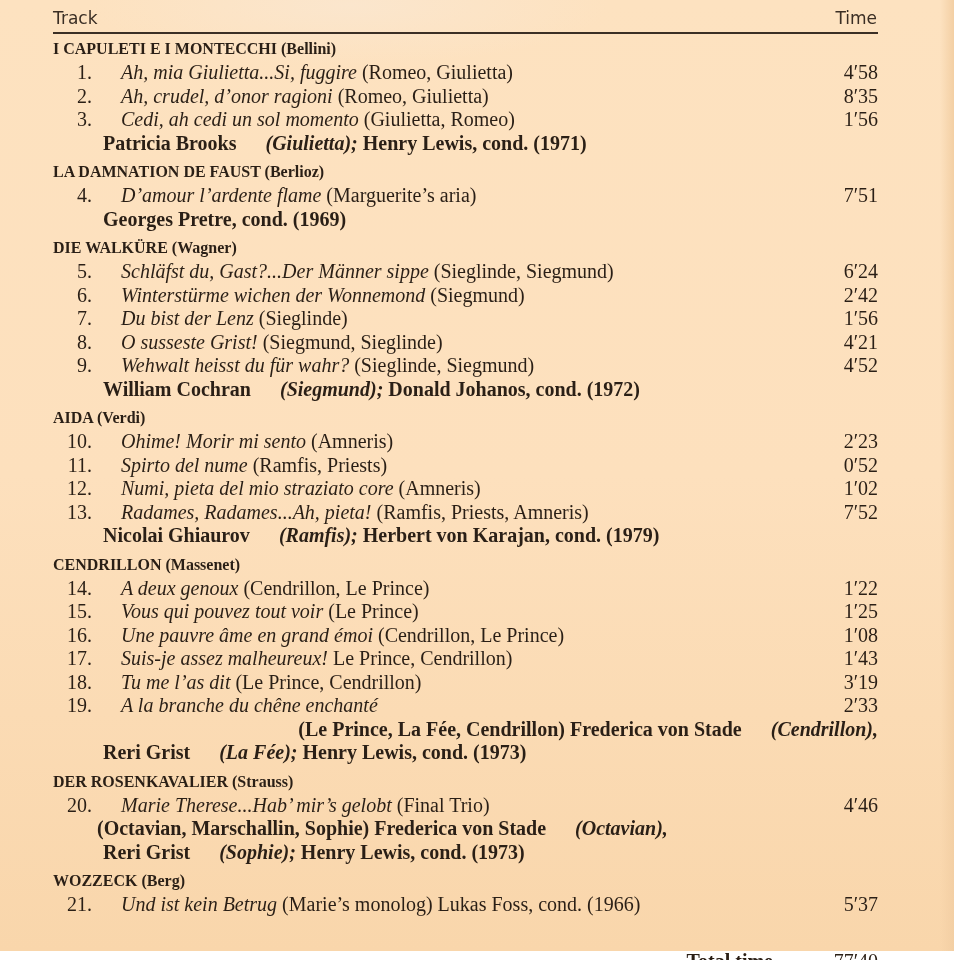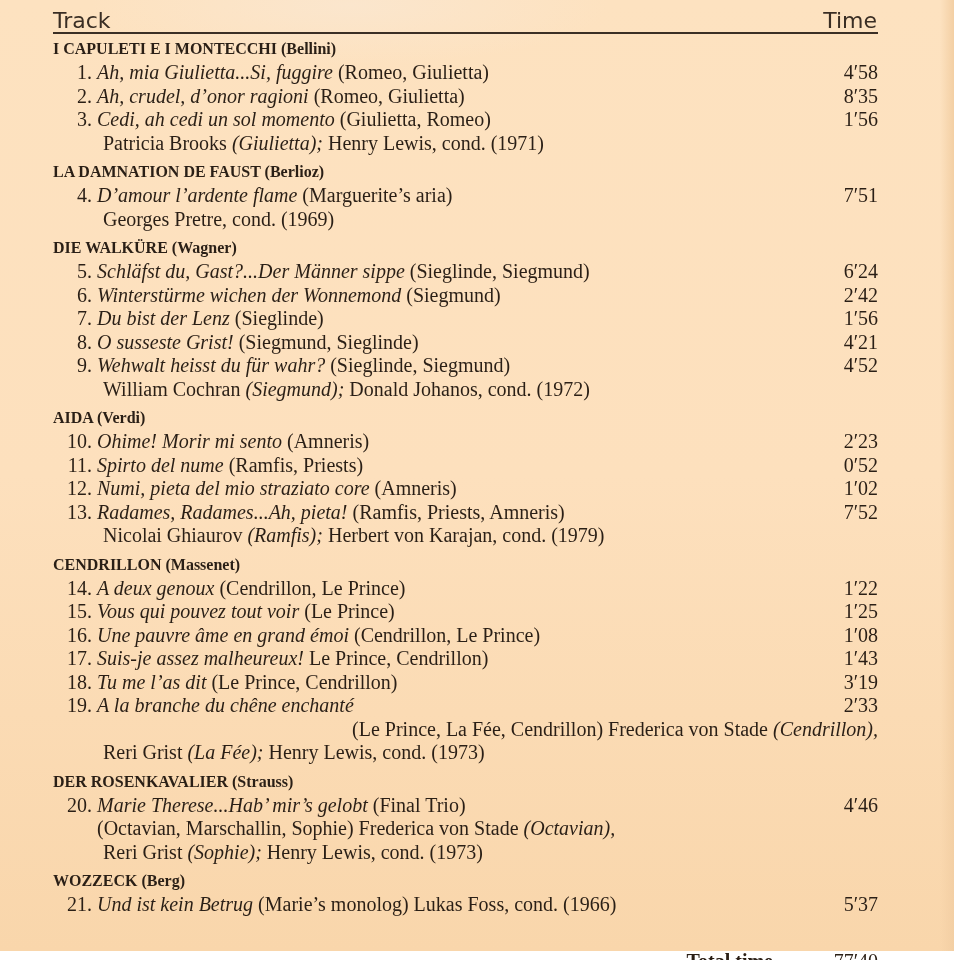--- a/index.html
+++ b/index.html
@@ -7,33 +7,33 @@
   .page {
     position:absolute; left:0; top:0; width:954px; height:951px;
     background: radial-gradient(ellipse 260px 60px at 350px 5px, #fbe6cd 0%, rgba(251,230,205,0) 100%),
                 linear-gradient(180deg, #fde2c0 0%, #fde0bd 50%, #f9d6ab 100%);
     color:#2a1f16;
   }
   .page::after {
     content:""; position:absolute; right:0; top:0; width:14px; height:100%;
     background: linear-gradient(90deg, rgba(248,215,175,0) 0%, #f3cfa4 100%);
   }
-  .hdr { position:absolute; top:8px; font-family:"DejaVu Sans", sans-serif; font-size:22px; color:#3a2e24; }
+  .hdr { position:absolute; top:8px; font-family:"DejaVu Sans", sans-serif; font-size:17px; color:#3a2e24; }
   .hdr.track { left:53px; }
   .hdr.time { right:77px; }
   .rule { position:absolute; left:53px; top:32px; width:825px; height:2px; background:#3b2f25; }
   .list { position:absolute; left:53px; top:37px; width:825px; font-family:"Liberation Serif", "DejaVu Serif", serif; font-size:20px; }
   .sec { margin-bottom:5px; }
   .sec-title { font-weight:bold; height:24px; line-height:24px; font-size:16px; }
   .row { position:relative; height:23.5px; line-height:23.5px; white-space:nowrap; }
   .num { position:absolute; left:0; width:39px; text-align:right; }
   .txt { position:absolute; left:44px; }
   .tm { position:absolute; right:0; text-align:right; }
-  .credit { position:relative; height:23.5px; line-height:23.5px; white-space:nowrap; padding-left:50px; }
-  i { font-style:italic; }
+  .credit { position:relative; height:23.5px; line-height:23.5px; white-space:nowrap; padding-left:50px;font-weight:bold; }
+  i { font-style:italic;margin-left:24px; }
   .total { position:relative; height:24px; line-height:24px;margin-top:32px; }
   .total .lbl { position:absolute; right:105px; font-weight:bold; }
   .total .tm { right:0; }
 </style>
 </head>
 <body>
 
 <div class="page">
   <div class="hdr track">Track</div>
   <div class="hdr time">Time</div>

